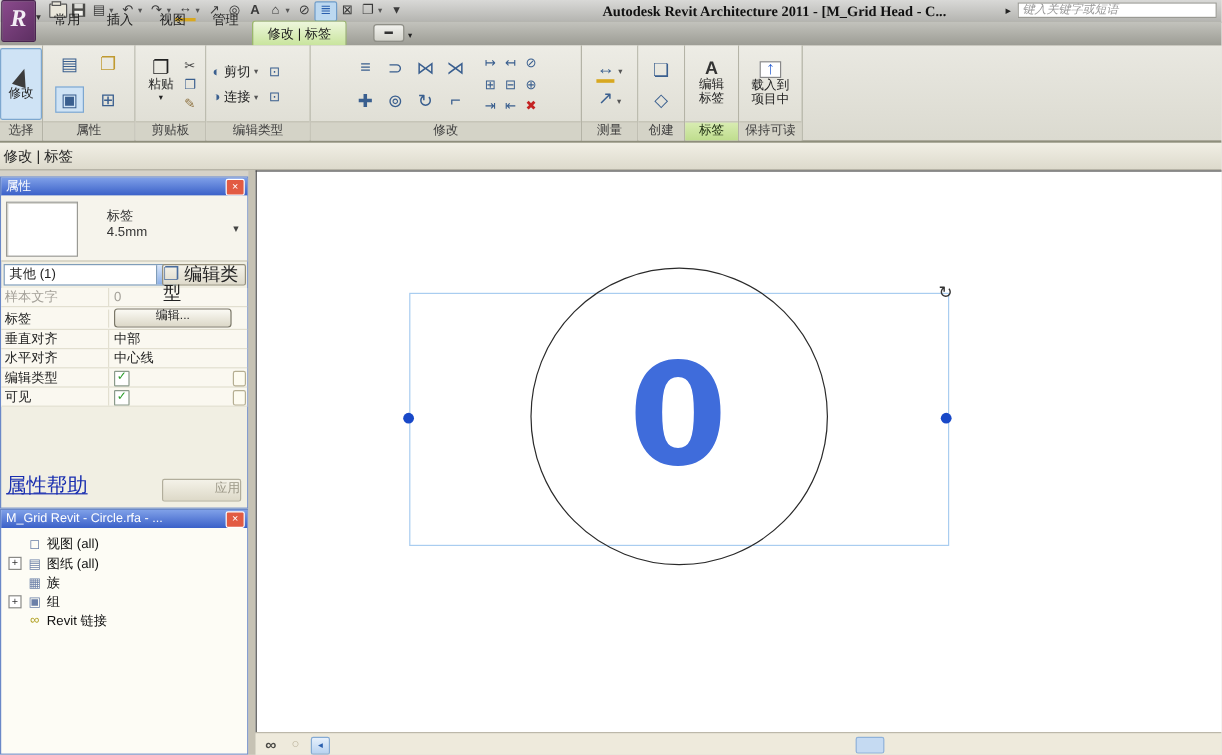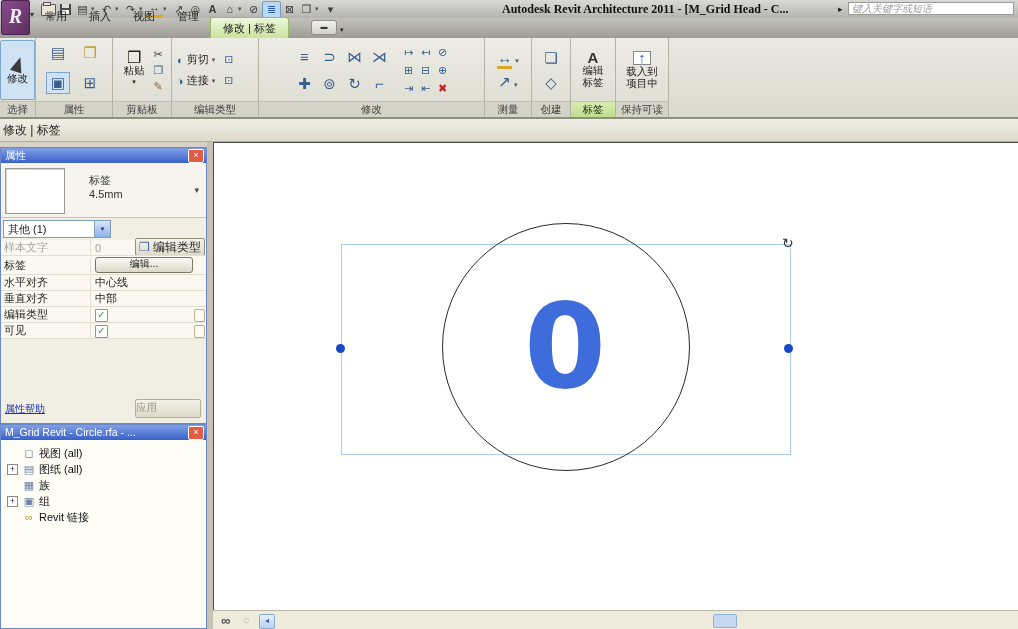--- a/index.html
+++ b/index.html
@@ -70,49 +70,49 @@
     color:#fff;font-size:10.5px;line-height:15px;padding-left:4px;position:relative}
   .pclose{position:absolute;right:2px;top:1px;width:14px;height:12px;background:#e25b43;
     border:1px solid #fff;border-radius:2px;color:#fff;font-size:9px;line-height:11px;text-align:center}
   #props{left:0;top:147px;width:207px;height:277px}
   #type-sel{position:relative;height:54px;background:#f6f4ec;border-bottom:1px solid #c9c5b4}
   #type-preview{position:absolute;left:4px;top:5px;width:58px;height:44px;background:#fff;
     border:1px solid #9a9a94;box-shadow:inset 1px 1px 0 #d8d8d2}
   #type-name{position:absolute;left:88px;top:10px;font-size:11px;color:#333;line-height:14px}
   #type-arrow{position:absolute;right:7px;top:22px;font-size:9px;color:#444}
   #filter-row{position:relative;height:22px}
-  #filter-combo{position:absolute;left:2px;top:2px;width:108px;height:18px;background:#fff;
+  #filter-combo{position:absolute;left:2px;top:2px;width:144px;height:18px;background:#fff;
     border:1px solid #7f9db9;box-sizing:border-box;line-height:16px;padding-left:4px;font-size:11px}
   #filter-arrow{position:absolute;right:0;top:0;width:15px;height:16px;
     background:linear-gradient(180deg,#d8e6fa,#8cb0e8);border-left:1px solid #7f9db9;
     font-size:6px;line-height:16px;text-align:center;color:#16366e}
-  #edit-type-btn{position:absolute;left:134px;top:20px;width:70px;height:18px;
+  #edit-type-btn{position:absolute;left:134px;top:2px;width:70px;height:18px;
     background:linear-gradient(180deg,#f5f3ea,#dedacb);border:1px solid #948f7c;border-radius:2px;
-    box-sizing:border-box;font-size:12px;line-height:16px;text-align:center;color:#222}
+    box-sizing:border-box;font-size:15px;line-height:16px;text-align:left;color:#222}
   #pgrid{background:#faf8f0}
   .prow{display:flex;height:15px;border-bottom:1px solid #e2dfd0;position:relative;align-items:center}
   .prow.tall{height:18px}
   .pl{width:90px;padding-left:3px;border-right:1px solid #e2dfd0;box-sizing:border-box;
       white-space:nowrap;overflow:hidden;color:#222}
   .pv{flex:1;padding-left:4px;color:#222;white-space:nowrap}
   .disabled .pl,.disabled .pv{color:#a5a29a}
   .ghead{display:flex;height:14px;background:#edebdd;border-bottom:1px solid #d5d2c2;
     align-items:center;padding-left:3px;color:#222;position:relative}
   .gchev{position:absolute;right:5px;top:1px;font-size:10px;color:#555;letter-spacing:-2px}
   .editbtn{width:96px;height:14px;background:linear-gradient(180deg,#fbfaf4,#dcd8c8);
     border:1px solid #7a7768;border-radius:3px;font-size:10px;line-height:12px;text-align:center;color:#222}
   .cb{width:11px;height:11px;background:#fff;border:1px solid #8a9a8a;border-radius:1px;
      font-size:10px;line-height:10px;text-align:center;color:#2e9e2e;font-weight:bold}
   .assoc{position:absolute;right:1px;top:2px;width:9px;height:11px;background:#fdfbf0;
      border:1px solid #b5ae92;border-radius:2px}
   #props-footer{position:absolute;left:0;bottom:0;width:100%;height:26px}
-  #help-link{position:absolute;left:4px;bottom:7px;color:#1a2fb0;text-decoration:underline;font-size:10px}
+  #help-link{position:absolute;left:4px;bottom:7px;color:#1a2fb0;text-decoration:underline;font-size:17px}
   #apply-btn{position:absolute;right:5px;bottom:5px;width:64px;height:17px;
      background:linear-gradient(180deg,#f4f2e8,#ddd9c8);border:1px solid #b2ae9c;border-radius:2px;
-     font-size:10.5px;line-height:15px;text-align:left;color:#9c9888}
+     font-size:10.5px;line-height:15px;text-align:right;color:#9c9888}
   
   #browser{left:0;top:424px;width:207px;height:205px;background:#fdfcf5}
   #tree{padding-top:5px}
   .trow{display:flex;align-items:center;height:16px;font-size:11px;color:#111}
   .texp{width:11px;height:11px;margin-left:6px;border:1px solid #8a8a86;background:#fff;
     font-size:9px;line-height:9px;text-align:center;color:#333;box-sizing:border-box}
   .tspacer{width:11px;margin-left:6px}
   .tico{width:14px;margin:0 3px 0 4px;text-align:center;font-size:11px;color:#6c80a8}
   .tlink{color:#b0a020}
   
@@ -338,26 +338,26 @@
   <div id="pgrid">
     <div class="prow disabled">
       <div class="pl">样本文字</div>
       <div class="pv">0</div>
     </div>
     <div class="prow tall">
       <div class="pl">标签</div>
       <div class="pv"><span class="editbtn" style="display:inline-block">编辑...</span></div>
     </div>
     <div class="prow">
+      <div class="pl">垂直对齐</div>
+      <div class="pv">中部</div>
+    </div>
+    <div class="prow">
       <div class="pl">水平对齐</div>
       <div class="pv">中心线</div>
-    </div>
-    <div class="prow">
-      <div class="pl">垂直对齐</div>
-      <div class="pv">中部</div>
     </div>
     <div class="prow">
       <div class="pl">编辑类型</div>
       <div class="pv"><span class="cb" style="display:inline-block">✓</span></div>
       <span class="assoc"></span>
     </div>
     <div class="prow">
       <div class="pl">可见</div>
       <div class="pv"><span class="cb" style="display:inline-block">✓</span></div>
       <span class="assoc"></span>

